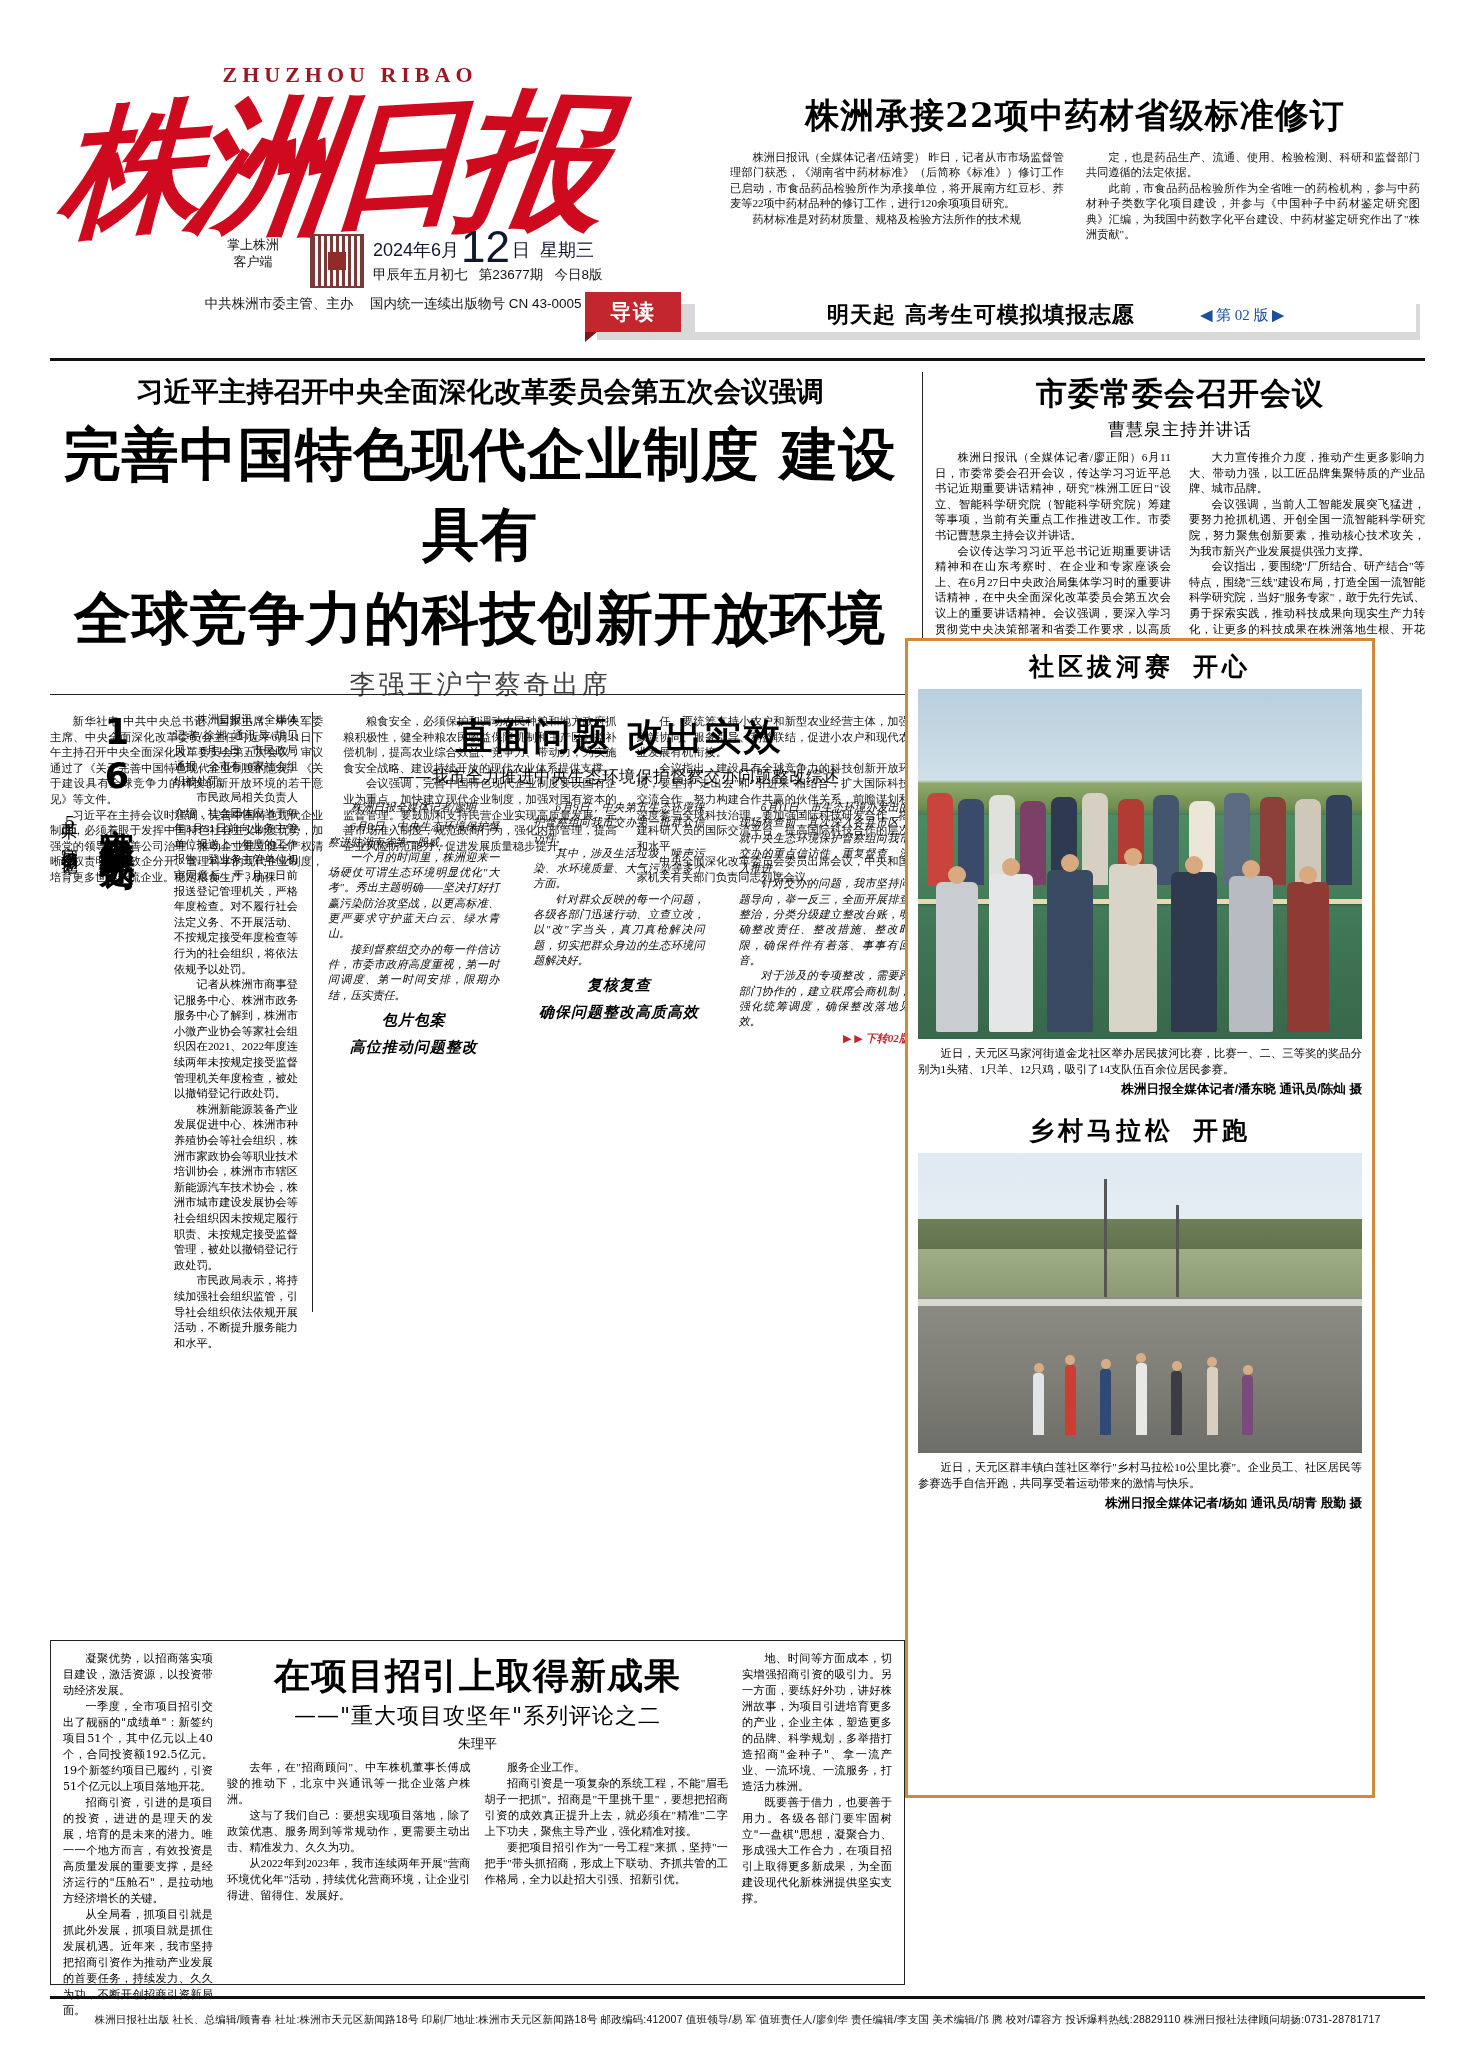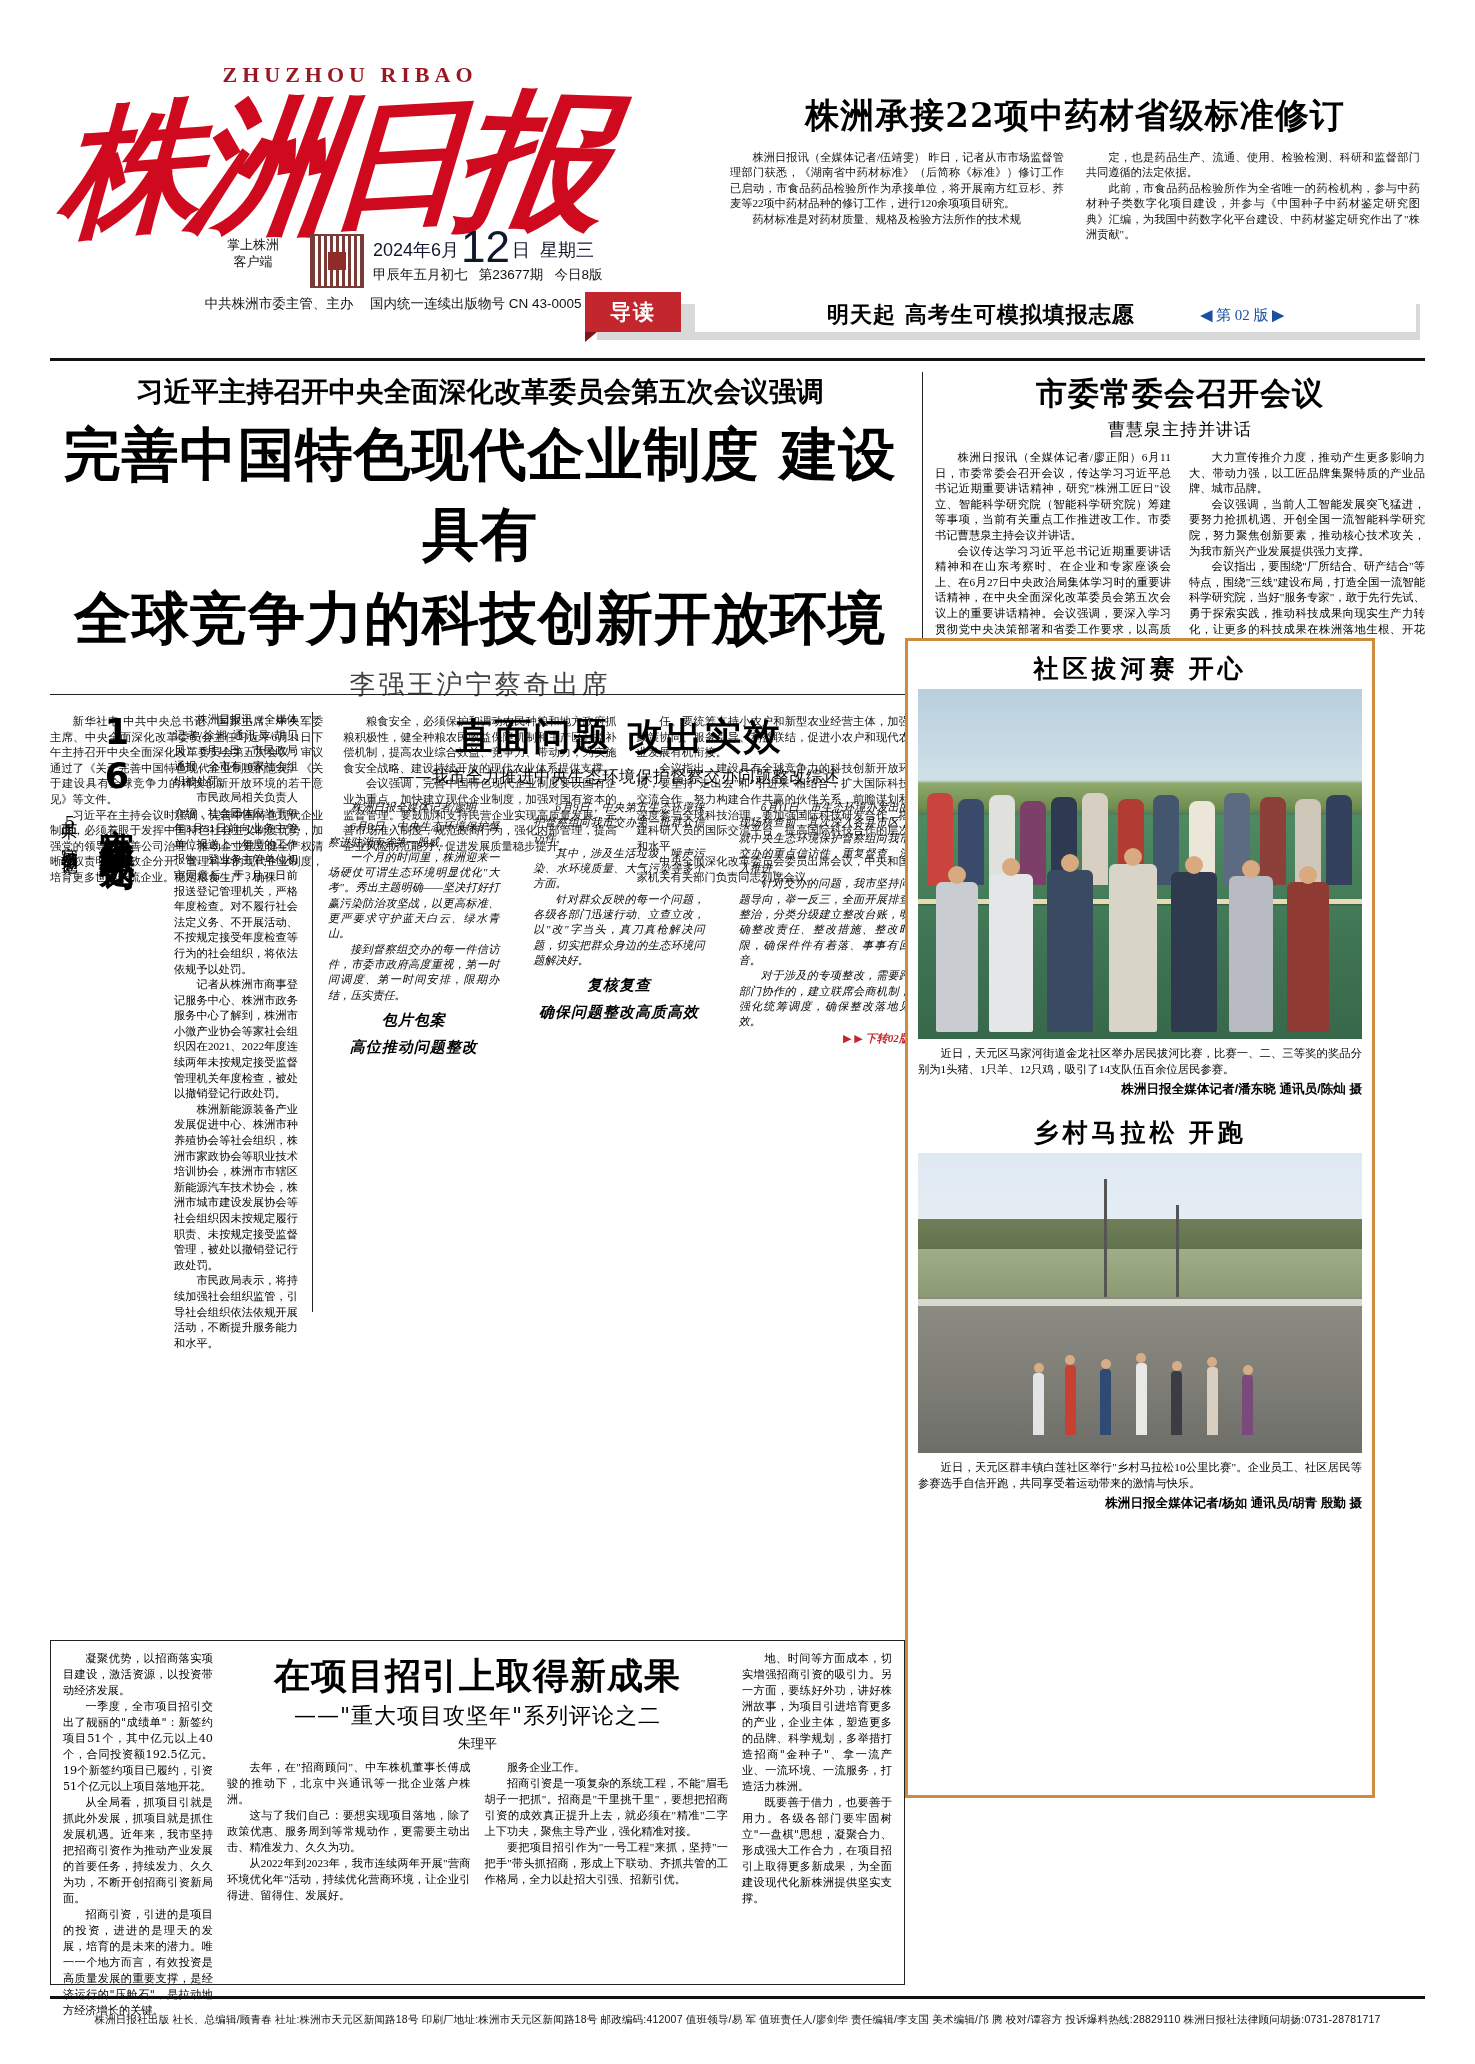--- a/index.html
+++ b/index.html
@@ -105,21 +105,21 @@
   .m-cols{display:flex;gap:34px;margin-top:8px;font-style:italic;}
   .m-cols .c{flex:1;font-size:11.1px;line-height:15.3px;text-align:justify;}
   .m-cols .c p{margin:0;text-indent:2em;}
   .m-cols .c h4{margin:7px 0 4px 0;text-align:center;font-size:15px;
     font-family:"DejaVu Sans",sans-serif;font-weight:700;letter-spacing:1px;line-height:20px;}
   .cont-mark{color:#c4262e;font-weight:700;text-align:right;display:block;margin-top:2px;}
 
   
   .photobox{position:absolute;left:905px;top:638px;width:470px;height:1160px;
     border:3px solid #d08a3e;background:#fff;box-sizing:border-box;padding:8px 10px;}
-  .ph-title{text-align:center;font-family:Liberation Serif, serif;font-weight:700;
+  .ph-title{text-align:center;font-family:Liberation Mono, monospace;font-weight:700;
     font-size:25px;line-height:40px;letter-spacing:4px;}
   .ph-img{width:100%;height:350px;position:relative;overflow:hidden;}
   .ph-cap{font-size:11.3px;line-height:16px;text-align:justify;text-indent:2em;margin-top:6px;}
   .ph-credit{text-align:right;font-size:12.6px;line-height:20px;font-family:"Liberation Sans",sans-serif;
     font-weight:600;margin-top:2px;}
 
   
   .scene1{background:linear-gradient(#b9cfdd 0%,#cfe0e8 26%,#8fa96b 27%,#6e8d4f 34%,#4a7c59 36%,#3f7350 100%);}
   .scene1 .ground{position:absolute;left:0;right:0;bottom:0;height:64%;
     background:linear-gradient(#4f8a62,#3e7353 60%,#38684b);}
@@ -403,22 +403,22 @@
     </div>
     <div class="ph-cap">近日，天元区群丰镇白莲社区举行"乡村马拉松10公里比赛"。企业员工、社区居民等参赛选手自信开跑，共同享受着运动带来的激情与快乐。</div>
     <div class="ph-credit">株洲日报全媒体记者/杨如  通讯员/胡青  殷勤  摄</div>
   </div>
 
   <div class="bottombox">
     <div class="bb-grid">
       <div class="bb-side">
         <p>凝聚优势，以招商落实项目建设，激活资源，以投资带动经济发展。</p>
         <p>一季度，全市项目招引交出了靓丽的"成绩单"：新签约项目51个，其中亿元以上40个，合同投资额192.5亿元。19个新签约项目已履约，引资51个亿元以上项目落地开花。</p>
+        <p>招商引资，引进的是项目的投资，进进的是理天的发展，培育的是未来的潜力。唯一一个地方而言，有效投资是高质量发展的重要支撑，是经济运行的"压舱石"，是拉动地方经济增长的关键。</p>
         <p>从全局看，抓项目引就是抓此外发展，抓项目就是抓住发展机遇。近年来，我市坚持把招商引资作为推动产业发展的首要任务，持续发力、久久为功，不断开创招商引资新局面。</p>
-        <p>招商引资，引进的是项目的投资，进进的是理天的发展，培育的是未来的潜力。唯一一个地方而言，有效投资是高质量发展的重要支撑，是经济运行的"压舱石"，是拉动地方经济增长的关键。</p>
       </div>
       <div class="bb-center">
         <div class="bb-title">在项目招引上取得新成果</div>
         <div class="bb-sub">——"重大项目攻坚年"系列评论之二</div>
         <div class="bb-author">朱理平</div>
         <div class="bb-cols">
           <div class="c">
             <p>去年，在"招商顾问"、中车株机董事长傅成骏的推动下，北京中兴通讯等一批企业落户株洲。</p>
             <p>这与了我们自己：要想实现项目落地，除了政策优惠、服务周到等常规动作，更需要主动出击、精准发力、久久为功。</p>
             <p>从2022年到2023年，我市连续两年开展"营商环境优化年"活动，持续优化营商环境，让企业引得进、留得住、发展好。</p>

